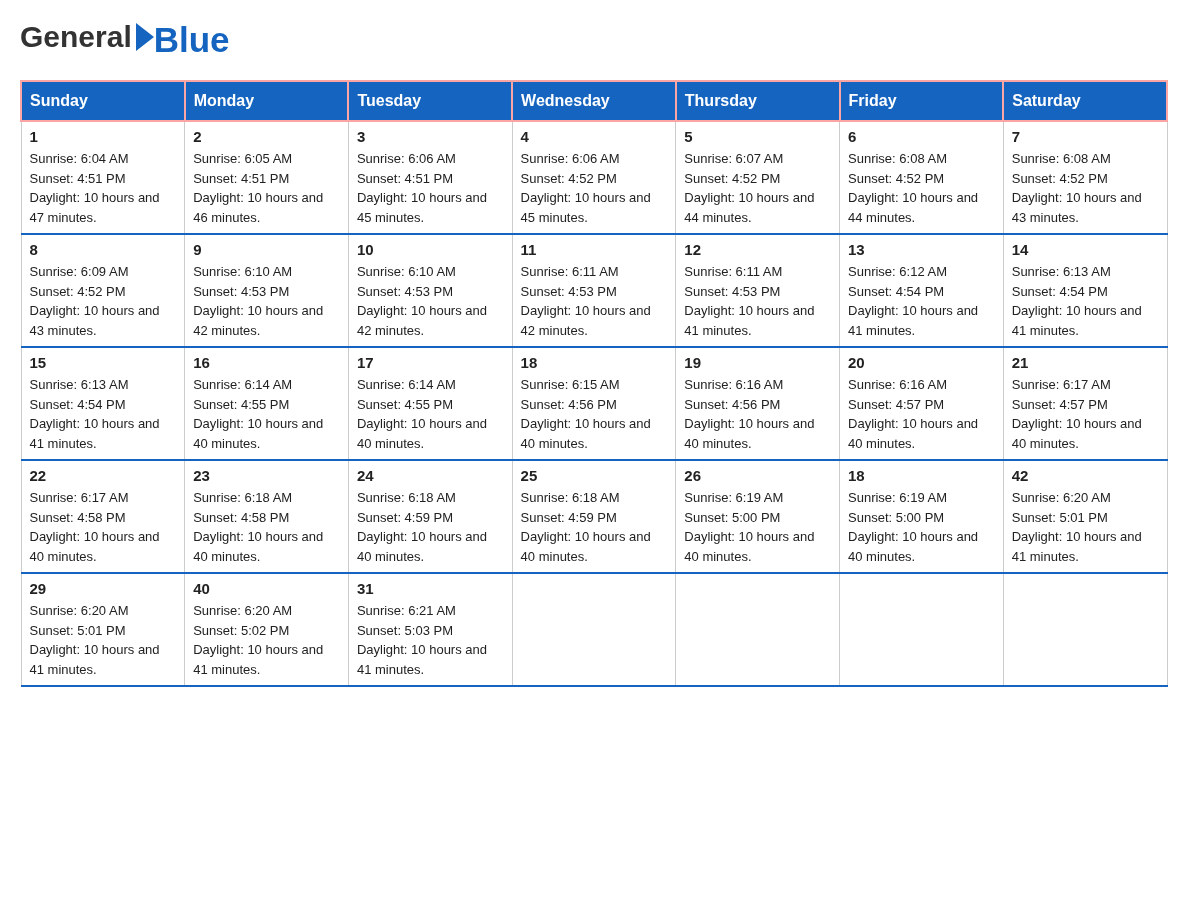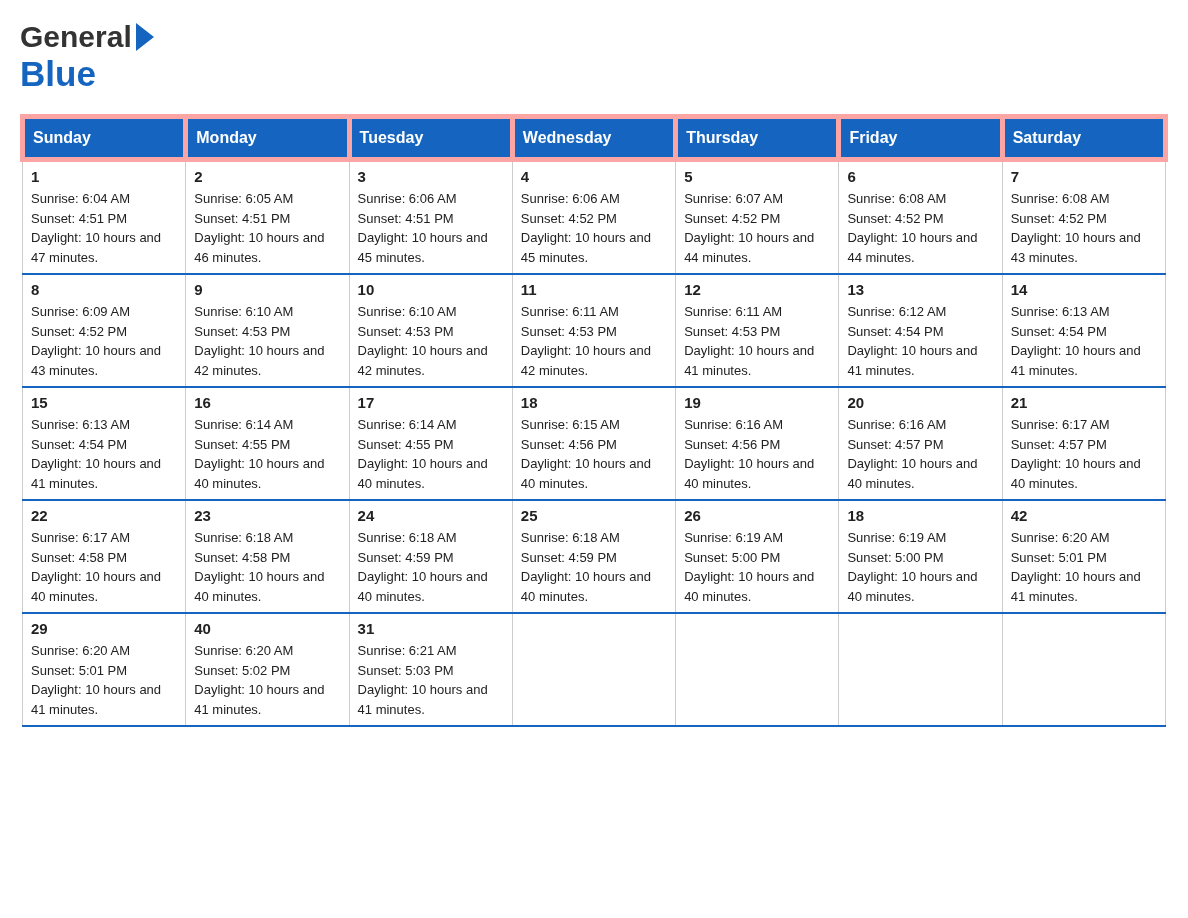--- a/index.html
+++ b/index.html
@@ -11,21 +11,21 @@
       min-height: 918px;
     }
     .header {
       display: flex;
       justify-content: space-between;
       align-items: flex-start;
       margin-bottom: 20px;
     }
     .logo {
       display: flex;
-      flex-direction: column;
+      flex-direction: row;
       align-items: flex-start;
     }
     .logo-row {
       display: flex;
       align-items: center;
     }
     .title-section {
       text-align: right;
     }
     .calendar-title {
@@ -43,21 +43,21 @@
       border-collapse: collapse;
       table-layout: fixed;
     }
     thead tr th {
       background-color: #1565c0;
       color: #fff;
       padding: 10px 8px;
       font-size: 16px;
       font-weight: bold;
       text-align: left;
-      border: 5px solid #fca5a5;
+      border: 2px solid #fca5a5;
     }
     tbody tr td {
       vertical-align: top;
       border: 1px solid #ccc;
       padding: 6px 8px;
       font-size: 13px;
       color: #222;
       min-height: 90px;
       height: 105px;
     }

